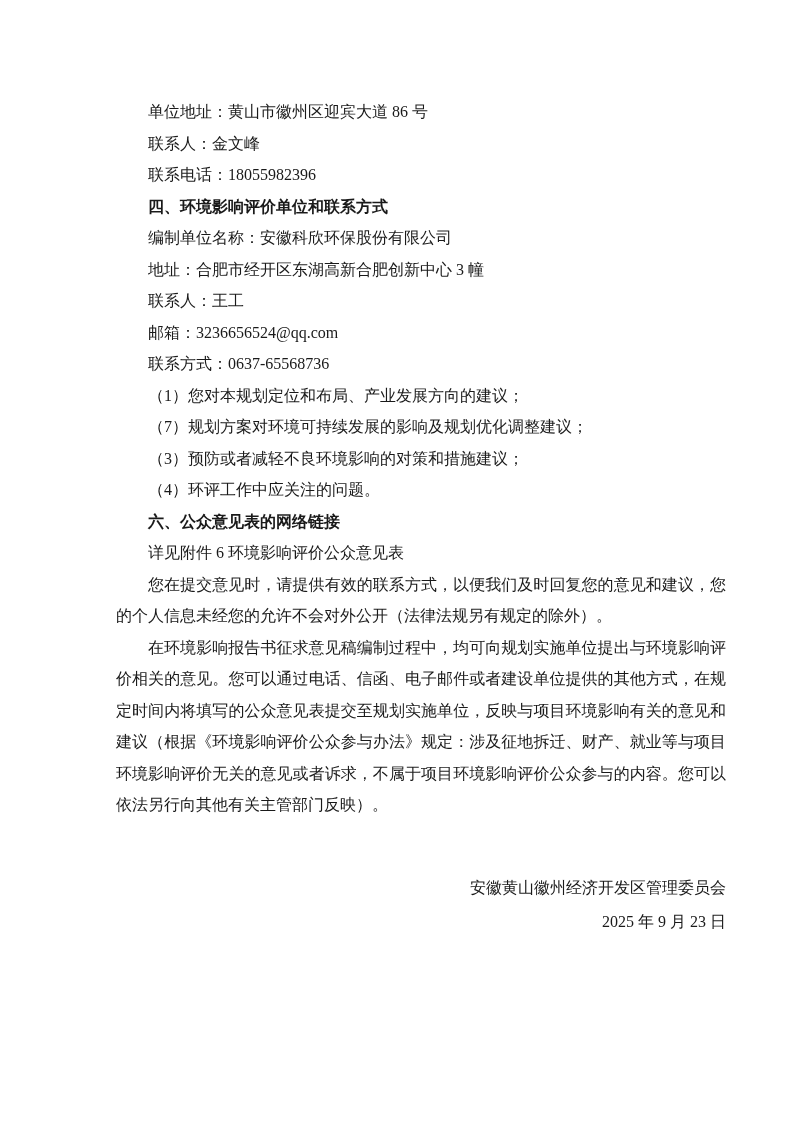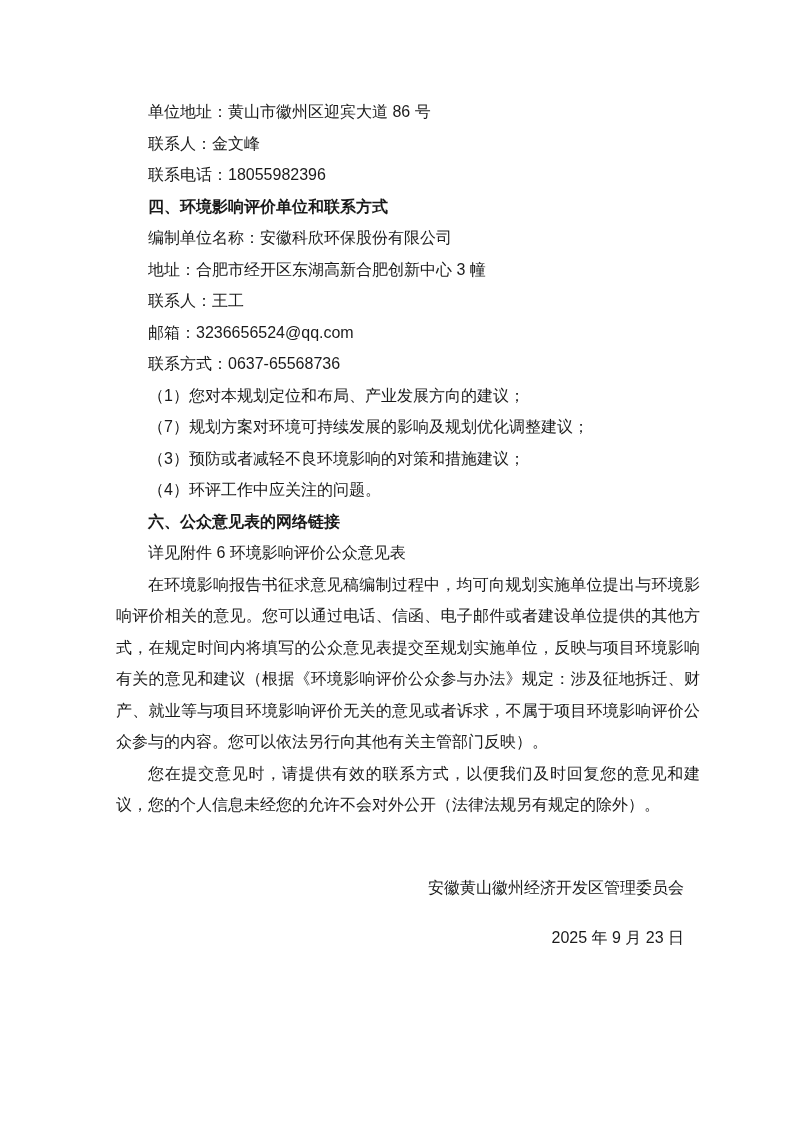--- a/index.html
+++ b/index.html
@@ -6,22 +6,22 @@
     margin: 0;
     padding: 0;
     background: #ffffff;
   }
   .page {
     position: relative;
     width: 793px;
     height: 1122px;
     box-sizing: border-box;
     background: #ffffff;
-    padding: 96px 93px 40px 116px;
-    font-family: Liberation Sans, sans-serif;
+    padding: 96px 67px 40px 116px;
+    font-family: Liberation Serif, serif;
     font-size: 16px;
     line-height: 31.5px;
     color: #1a1a1a;
     overflow: hidden;
   }
   .line, .heading, .para {
     margin: 0;
     text-indent: 32px;
     font-weight: normal;
     font-size: 16px;
@@ -31,21 +31,21 @@
   }
   .para {
     text-align: justify;
     text-justify: inter-character;
   }
   .signature {
     margin-top: 50px;
     text-align: right;
   }
   .signature p {
-    margin: 16px;
+    margin: 0;
     text-indent: 0;
     line-height: 34px;
   }
 </style>
 </head>
 <body>
 
 <div class="page">
 
   <p class="line">单位地址：黄山市徽州区迎宾大道 86 号</p>
@@ -60,21 +60,21 @@
   <p class="line">联系方式：0637-65568736</p>
 
   <p class="line">（1）您对本规划定位和布局、产业发展方向的建议；</p>
   <p class="line">（7）规划方案对环境可持续发展的影响及规划优化调整建议；</p>
   <p class="line">（3）预防或者减轻不良环境影响的对策和措施建议；</p>
   <p class="line">（4）环评工作中应关注的问题。</p>
 
   <p class="heading">六、公众意见表的网络链接</p>
   <p class="line">详见附件 6  环境影响评价公众意见表</p>
 
+  <p class="para">您在提交意见时，请提供有效的联系方式，以便我们及时回复您的意见和建议，您的个人信息未经您的允许不会对外公开（法律法规另有规定的除外）。</p>
   <p class="para">在环境影响报告书征求意见稿编制过程中，均可向规划实施单位提出与环境影响评价相关的意见。您可以通过电话、信函、电子邮件或者建设单位提供的其他方式，在规定时间内将填写的公众意见表提交至规划实施单位，反映与项目环境影响有关的意见和建议（根据《环境影响评价公众参与办法》规定：涉及征地拆迁、财产、就业等与项目环境影响评价无关的意见或者诉求，不属于项目环境影响评价公众参与的内容。您可以依法另行向其他有关主管部门反映）。</p>
-  <p class="para">您在提交意见时，请提供有效的联系方式，以便我们及时回复您的意见和建议，您的个人信息未经您的允许不会对外公开（法律法规另有规定的除外）。</p>
 
   <div class="signature">
     <p>安徽黄山徽州经济开发区管理委员会</p>
     <p>2025 年 9 月 23 日</p>
   </div>
 
 </div>
 
 </body></html>

